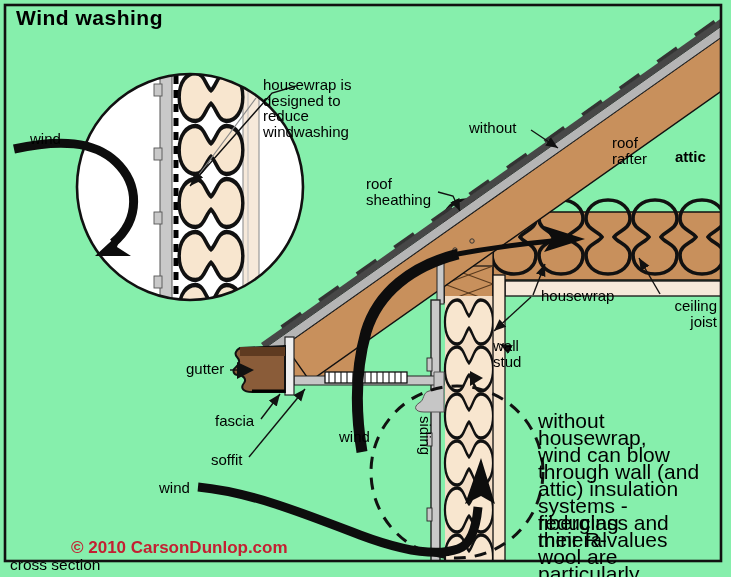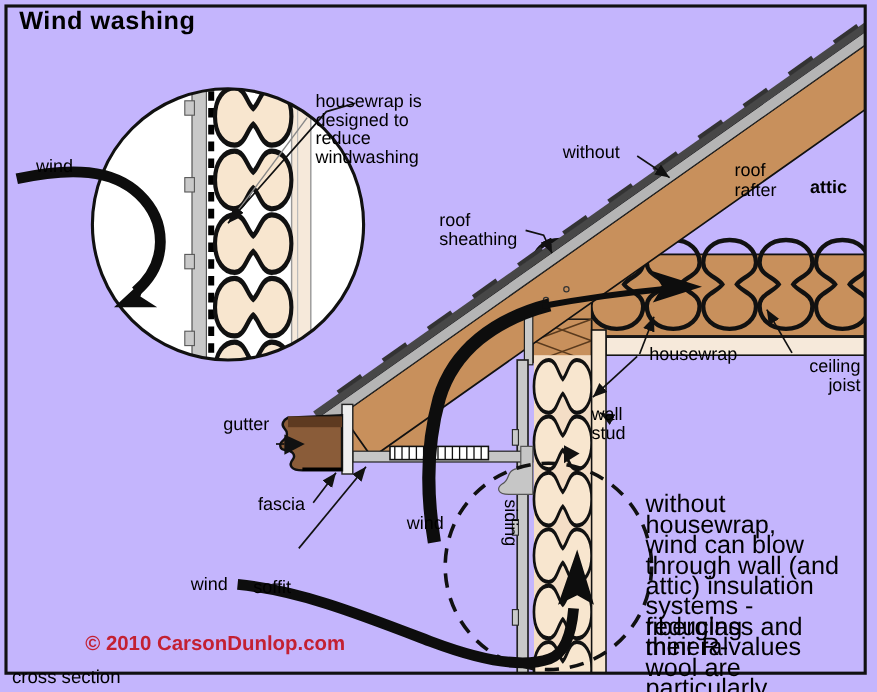--- a/index.html
+++ b/index.html
@@ -1,16 +1,16 @@
 <!DOCTYPE html>
 <html><head>
 <meta charset="utf-8">
 <style>
   html,body{margin:0;padding:0;background:#fff;}
-  #stage{position:relative;width:731px;height:577px;background:#c4b5fd;overflow:hidden;
+  #stage{position:relative;width:731px;height:577px;background:#86efac;overflow:hidden;
          font-family:"Liberation Sans",sans-serif;}
   #diagram-svg{position:absolute;left:0;top:0;}
   .lbl{position:absolute;font:15px/15.5px "Liberation Sans",sans-serif;color:#000;
        white-space:pre-line;}
   .center{text-align:left;}
   .right{text-align:right;}
   .title{font-size:21px;font-weight:bold;letter-spacing:.5px;}
   .note{font-size:21px;line-height:17px;margin-top:24px;}
   .copyright{font-size:17px;font-weight:bold;color:#C32032;}
   .rot90{transform:rotate(90deg);transform-origin:0 0;}
@@ -201,33 +201,33 @@
 <div class="lbl" style="left:612px;top:135px;">roof
 rafter</div>
 <div class="lbl" style="left:675px;top:149px;font-weight:bold;">attic</div>
 <div class="lbl center" style="left:366px;top:176px;width:82px;">roof
 sheathing</div>
 <div class="lbl" style="left:541px;top:288px;">housewrap</div>
 <div class="lbl right" style="left:647px;top:298px;width:70px;">ceiling
 joist</div>
 <div class="lbl" style="left:493px;top:338px;">wall
 stud</div>
-<div class="lbl" style="left:186px;top:346px;text-align:right;">gutter</div>
+<div class="lbl" style="left:186px;top:361px;text-align:right;">gutter</div>
 <div class="lbl" style="left:215px;top:413px;">fascia</div>
-<div class="lbl" style="left:211px;top:452px;margin-top:30px;">soffit</div>
+<div class="lbl" style="left:211px;top:452px;">soffit</div>
 <div class="lbl" style="left:339px;top:429px;">wind</div>
 <div class="lbl rot90" style="left:433px;top:416px;width:60px;">siding</div>
 <div class="lbl" style="left:159px;top:480px;">wind</div>
 <div class="lbl center" style="left:10px;top:510px;width:134px;font-size:15.5px;line-height:18.5px;margin-top:46px;">cross section
 sheathing omitted
 for clarity</div>
 <div class="lbl center note" style="left:538px;top:388px;width:174px;">without housewrap,
 wind can blow
 through wall (and
 attic) insulation
 systems -  reducing
 their R-values</div>
 <div class="lbl center note" style="left:538px;top:490px;width:174px;">fiberglass and mineral
 wool are particularly
 susceptible</div>
-<div class="lbl copyright" style="left:71px;top:529px;">© 2010 CarsonDunlop.com</div>
+<div class="lbl copyright" style="left:71px;top:540px;">© 2010 CarsonDunlop.com</div>
 
 </div>
 
 </body></html>

